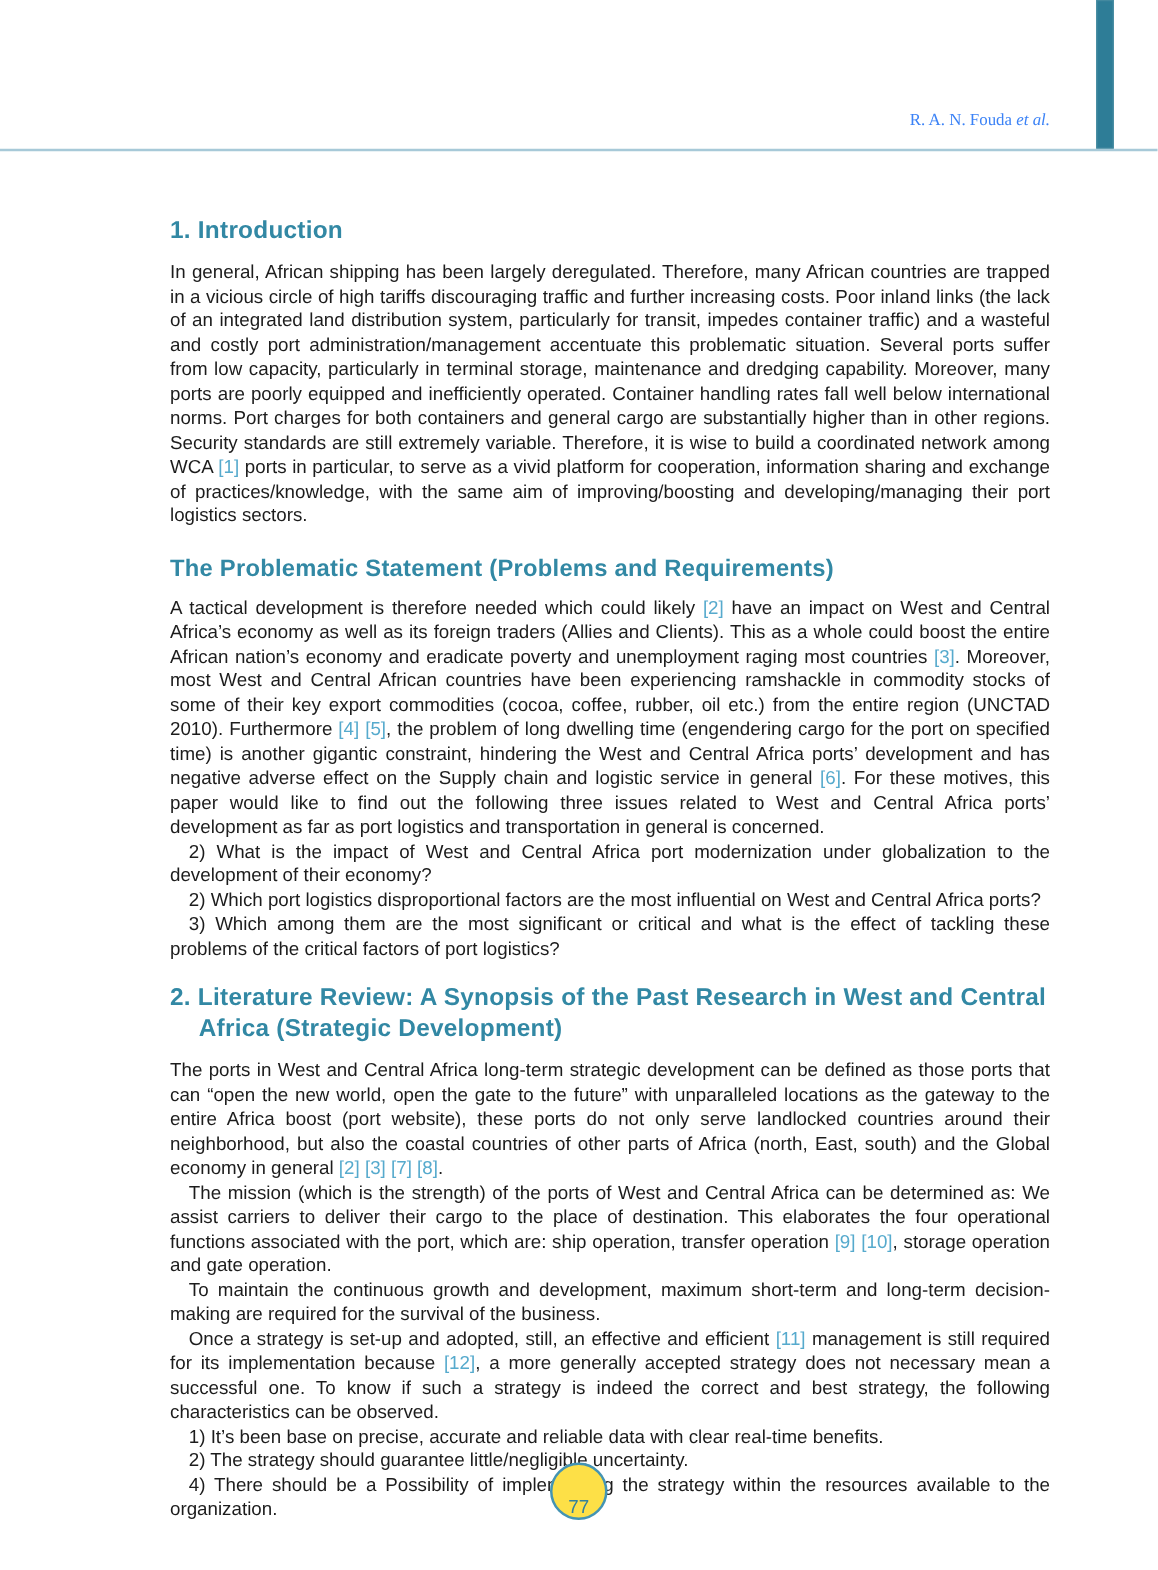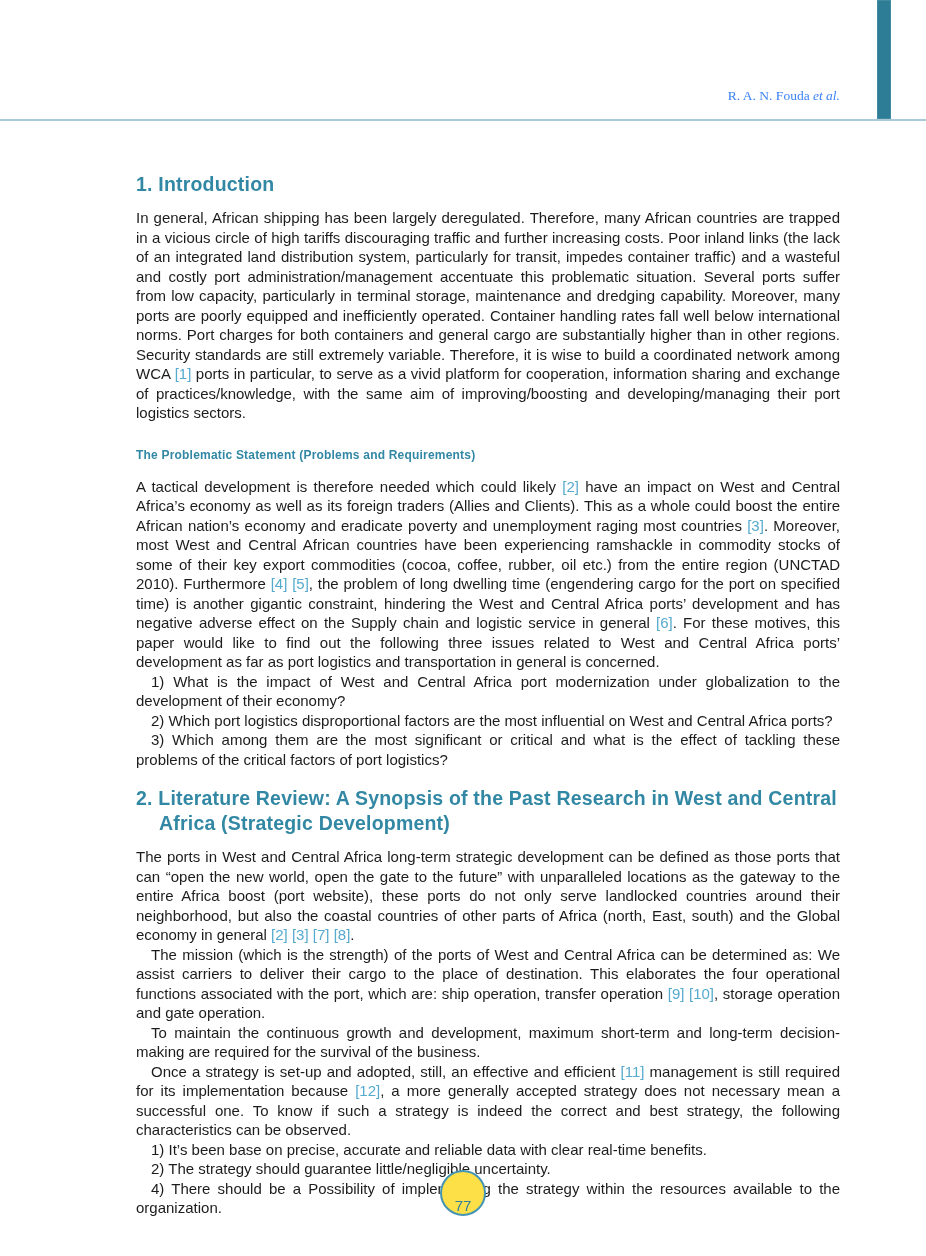--- a/index.html
+++ b/index.html
@@ -42,21 +42,21 @@
     text-align: justify;
     font-family: Liberation Sans, sans-serif;
   }
   .article p.indent { text-indent: 15px; }
   .h1, .h2 {
     font-family: "Liberation Sans", "DejaVu Sans", sans-serif;
     color: #3288a4; font-weight: bold; letter-spacing: 0.2px;
   }
   .h1 { font-size: 19.5px; line-height: 25px; margin: 17px 0 11px 0; }
   .h1.hang { padding-left: 23px; text-indent: -23px; }
-  .h2 { font-size: 12px; line-height: 21px; margin: 22px 0 11px 0; }
+  .h2 { font-size: 19px; line-height: 21px; margin: 22px 0 11px 0; }
   .cite { color: #56aacd; cursor: pointer; }
 
   
   .page-number-badge {
     position: absolute; top: 1170px; left: 440px;
     width: 46px; height: 46px; border-radius: 50%;
     background: #fde047; border: 2px solid #4494b3; box-sizing: border-box;
     display: flex; align-items: flex-end; justify-content: center;
     font-family: "Liberation Sans", "DejaVu Sans", sans-serif;
     font-size: 15px; color: #34809d;
@@ -73,21 +73,21 @@
     <span>R. A. N. Fouda </span><span class="it">et al.</span>
   </div>
 
   <div class="header-rule"></div>
 
   <div class="article">
       <div class="h1">1. Introduction</div>
       <p>In general, African shipping has been largely deregulated. Therefore, many African countries are trapped in a vicious circle of high tariffs discouraging traffic and further increasing costs. Poor inland links (the lack of an integrated land distribution system, particularly for transit, impedes container traffic) and a wasteful and costly port administration/management accentuate this problematic situation. Several ports suffer from low capacity, particularly in terminal storage, maintenance and dredging capability. Moreover, many ports are poorly equipped and inefficiently operated. Container handling rates fall well below international norms. Port charges for both containers and general cargo are substantially higher than in other regions. Security standards are still extremely variable. Therefore, it is wise to build a coordinated network among WCA <span class="cite">[1]</span> ports in particular, to serve as a vivid platform for cooperation, information sharing and exchange of practices/knowledge, with the same aim of improving/boosting and developing/managing their port logistics sectors.</p>
       <div class="h2">The Problematic Statement (Problems and Requirements)</div>
       <p>A tactical development is therefore needed which could likely <span class="cite">[2]</span> have an impact on West and Central Africa’s economy as well as its foreign traders (Allies and Clients). This as a whole could boost the entire African nation’s economy and eradicate poverty and unemployment raging most countries <span class="cite">[3]</span>. Moreover, most West and Central African countries have been experiencing ramshackle in commodity stocks of some of their key export commodities (cocoa, coffee, rubber, oil etc.) from the entire region (UNCTAD 2010). Furthermore <span class="cite">[4]</span> <span class="cite">[5]</span>, the problem of long dwelling time (engendering cargo for the port on specified time) is another gigantic constraint, hindering the West and Central Africa ports’ development and has negative adverse effect on the Supply chain and logistic service in general <span class="cite">[6]</span>. For these motives, this paper would like to find out the following three issues related to West and Central Africa ports’ development as far as port logistics and transportation in general is concerned.</p>
-      <p class="indent">1) What is the impact of West and Central Africa port modernization under globalization to the development of their economy?</p>
+      <p class="indent">2) What is the impact of West and Central Africa port modernization under globalization to the development of their economy?</p>
       <p class="indent">2) Which port logistics disproportional factors are the most influential on West and Central Africa ports?</p>
       <p class="indent">3) Which among them are the most significant or critical and what is the effect of tackling these problems of the critical factors of port logistics?</p>
       <div class="h1 hang">2. Literature Review: A Synopsis of the Past Research in West and Central<br>Africa (Strategic Development)</div>
       <p>The ports in West and Central Africa long-term strategic development can be defined as those ports that can “open the new world, open the gate to the future” with unparalleled locations as the gateway to the entire Africa boost (port website), these ports do not only serve landlocked countries around their neighborhood, but also the coastal countries of other parts of Africa (north, East, south) and the Global economy in general <span class="cite">[2]</span> <span class="cite">[3]</span> <span class="cite">[7]</span> <span class="cite">[8]</span>.</p>
       <p class="indent">The mission (which is the strength) of the ports of West and Central Africa can be determined as: We assist carriers to deliver their cargo to the place of destination. This elaborates the four operational functions associated with the port, which are: ship operation, transfer operation <span class="cite">[9]</span> <span class="cite">[10]</span>, storage operation and gate operation.</p>
       <p class="indent">To maintain the continuous growth and development, maximum short-term and long-term decision-making are required for the survival of the business.</p>
       <p class="indent">Once a strategy is set-up and adopted, still, an effective and efficient <span class="cite">[11]</span> management is still required for its implementation because <span class="cite">[12]</span>, a more generally accepted strategy does not necessary mean a successful one. To know if such a strategy is indeed the correct and best strategy, the following characteristics can be observed.</p>
       <p class="indent">1) It’s been base on precise, accurate and reliable data with clear real-time benefits.</p>
       <p class="indent">2) The strategy should guarantee little/negligible uncertainty.</p>
       <p class="indent">4) There should be a Possibility of implementing the strategy within the resources available to the organization.</p>

